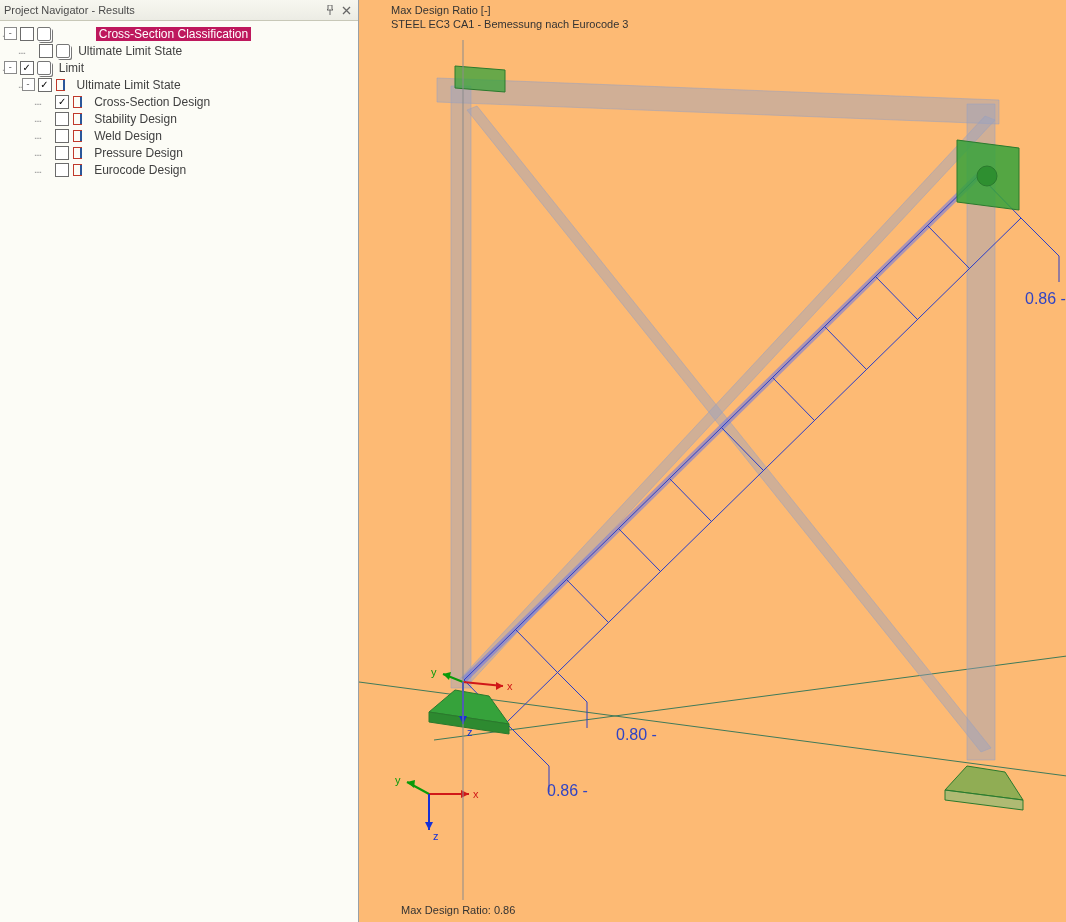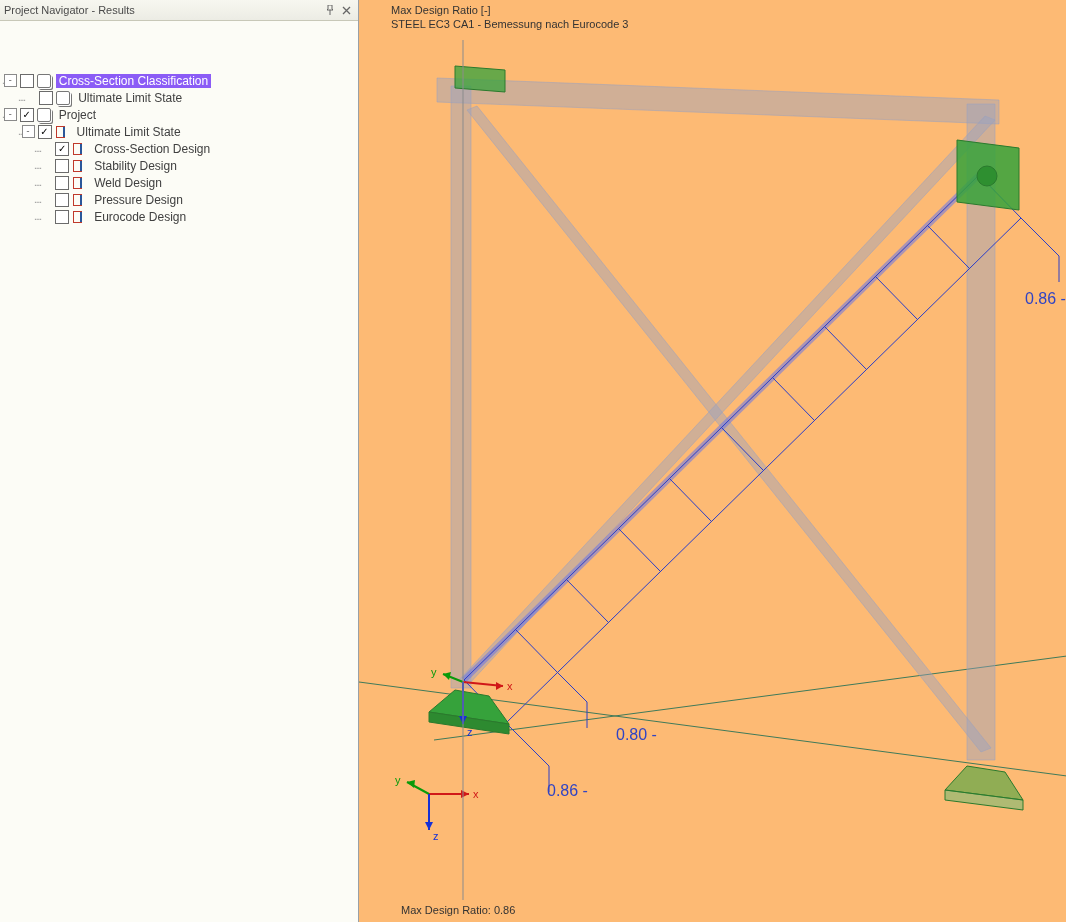--- a/index.html
+++ b/index.html
@@ -18,21 +18,20 @@
     height: 100%;
   }
   
   .panel {
     width: 358px;
     height: 100%;
     background: #fcfcf6;
     border-right: 1px solid #9aa0a6;
     display: flex;
     flex-direction: column;
-    gap: 47px;
   }
   .panel-header {
     height: 20px;
     background: linear-gradient(#f7f7f0, #ecece4);
     border-bottom: 1px solid #c8c8b8;
     display: flex;
     align-items: center;
     padding: 0 4px;
     font-size: 11px;
     color: #4a4a4a;
@@ -88,22 +87,23 @@
   .node-icon {
     width: 16px; height: 14px;
     margin-right: 3px;
     flex:0 0 auto;
   }
   .label {
     padding: 0 3px;
     color: #404040;
   }
   .label.selected {
-    background: #8b5cf6;
+    background: #be185d;
     color: #ffffff;
+    margin-left: 40px;
   }
   .dots {
     font-size:10px; color:#9a9a9a; letter-spacing:-1px;
   }
 
   
   .icon-box {
     display:inline-block;
     vertical-align:middle;
   }
@@ -201,21 +201,21 @@
         <span class="label">Ultimate Limit State</span>
       </div>
 
       <div class="tree-row">
         <span class="dots">.</span>
         <span class="expander">-</span>
         <span class="checkbox checked"></span>
         <span class="node-icon">
           <span class="icon-box icon-sheet layered"></span>
         </span>
-        <span class="label">Project</span>
+        <span class="label">Limit</span>
       </div>
 
       <div class="tree-row">
         <span class="tree-indent"></span>
         <span class="dots">..</span>
         <span class="expander">-</span>
         <span class="checkbox checked"></span>
         <span class="node-icon">
           <span class="icon-box icon-ibeam"><span class="beam-v"></span><span class="beam-mid"></span></span>
         </span>

